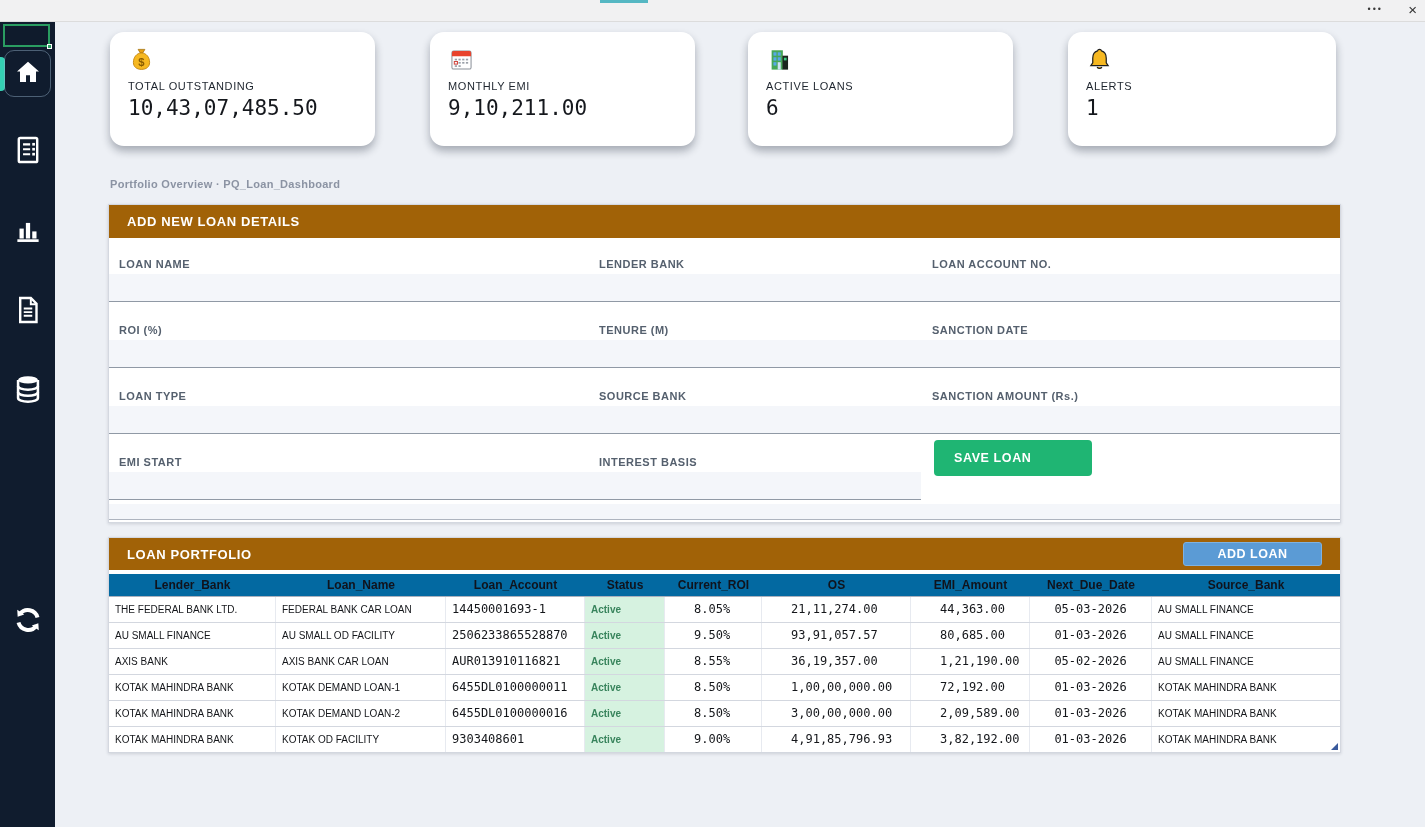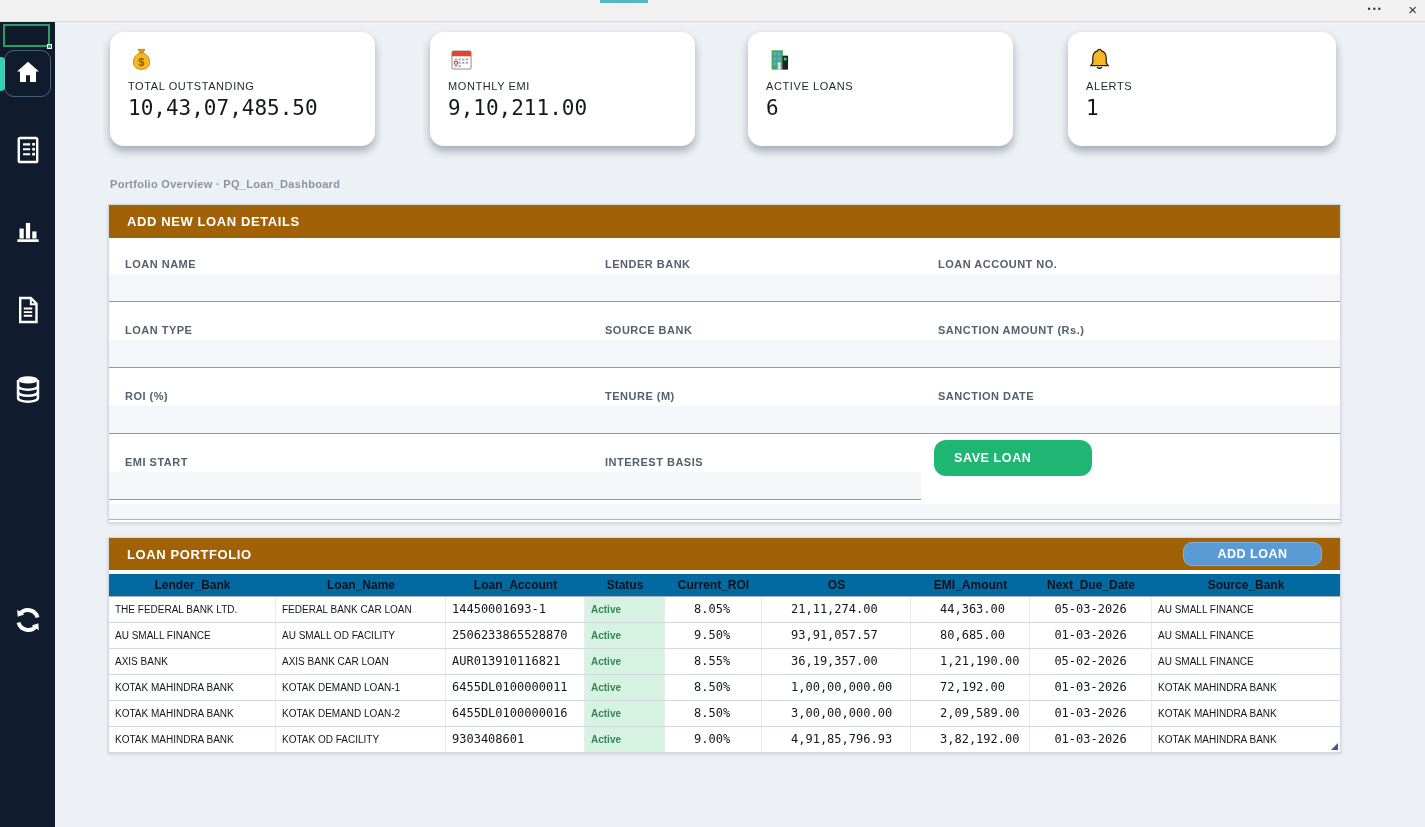--- a/index.html
+++ b/index.html
@@ -41,35 +41,35 @@
   .panel { position:absolute; left:108px; width:1233px; background:#fff;
     border:1px solid #d4d8e0; box-shadow:0 1px 3px rgba(20,30,50,.15); }
   .panel-head { height:33px; background:#a16207; color:#fff; display:flex;
     align-items:center; padding:0 18px; font-weight:bold; font-size:13px; letter-spacing:.6px; }
 
   
   #form-panel { top:204px; height:319px; }
   .form-body { position:relative; height:284px; }
   .f-row { height:66px; position:relative; }
   .f-labels { height:36px; display:grid; grid-template-columns:480px 333px 1fr; align-items:end; padding-bottom:4px; }
-  .f-label { font-size:11px; font-weight:bold; letter-spacing:.5px; color:#55606e; padding-left:16px; }
+  .f-label { font-size:11px; font-weight:bold; letter-spacing:.5px; color:#55606e; padding-left:10px; }
   .f-input { height:28px; background:#f4f6fa; border-bottom:1px solid #9099a5; cursor:text; }
   .f-input.short { width:812px; }
   .save-btn { position:absolute; left:825px; top:235px; width:158px; height:36px;
-    background:#1fb573; border:none; border-radius:12px; color:#fff; font-weight:bold;
+    background:#1fb573; border:none; border-radius:4px; color:#fff; font-weight:bold;
     font-size:12.5px; letter-spacing:.6px; text-align:left; padding-left:20px; cursor:pointer;
     font-family:"Liberation Sans", sans-serif; }
   .form-strip { position:absolute; left:0; right:0; bottom:2px; height:16px;
     background:#f4f6fa; border-bottom:1px solid #aeb4bf; }
 
   
   #portfolio-panel { top:537px; height:216px; }
   #portfolio-panel .panel-head { height:32px; justify-content:space-between; }
   .add-btn { width:139px; height:24px; background:#5b9bd5; border:1px solid #7fb2e0;
-    border-radius:9px; color:#fff; font-weight:bold; font-size:12.5px; letter-spacing:.5px;
+    border-radius:3px; color:#fff; font-weight:bold; font-size:12.5px; letter-spacing:.5px;
     cursor:pointer; font-family:"Liberation Sans", sans-serif; }
   .t-grid { display:grid; grid-template-columns:167px 170px 139px 80px 97px 149px 119px 122px 1fr; }
   .t-headrow { margin-top:4px; background:#0369a1; border-bottom:1px solid #aab0bd; height:23px; }
   .th { font-size:12px; font-weight:bold; color:#10131c; text-align:center;
     line-height:23px; cursor:pointer; white-space:nowrap; overflow:hidden; }
   .tr { height:26px; border-bottom:1px solid #d3d7df; background:#fff; }
   .td { font-size:10px; color:#14161a; line-height:25px; padding:0 6px;
     border-right:1px solid #e7eaf0; white-space:nowrap; overflow:hidden; }
   .td:last-child { border-right:none; }
   .td.mono { font-family:"DejaVu Sans Mono", monospace; font-size:12px; }
@@ -221,31 +221,31 @@
       <div class="f-row">
         <div class="f-labels">
           <div class="f-label">LOAN NAME</div>
           <div class="f-label">LENDER BANK</div>
           <div class="f-label">LOAN ACCOUNT NO.</div>
         </div>
         <div class="f-input"></div>
       </div>
       <div class="f-row">
         <div class="f-labels">
+          <div class="f-label">ROI (%)</div>
+          <div class="f-label">TENURE (M)</div>
+          <div class="f-label">SANCTION DATE</div>
+        </div>
+        <div class="f-input"></div>
+      </div>
+      <div class="f-row">
+        <div class="f-labels">
           <div class="f-label">LOAN TYPE</div>
           <div class="f-label">SOURCE BANK</div>
           <div class="f-label">SANCTION AMOUNT (Rs.)</div>
-        </div>
-        <div class="f-input"></div>
-      </div>
-      <div class="f-row">
-        <div class="f-labels">
-          <div class="f-label">ROI (%)</div>
-          <div class="f-label">TENURE (M)</div>
-          <div class="f-label">SANCTION DATE</div>
         </div>
         <div class="f-input"></div>
       </div>
       <div class="f-row">
         <div class="f-labels">
           <div class="f-label">EMI START</div>
           <div class="f-label">INTEREST BASIS</div>
         </div>
         <div class="f-input short"></div>
       </div>

